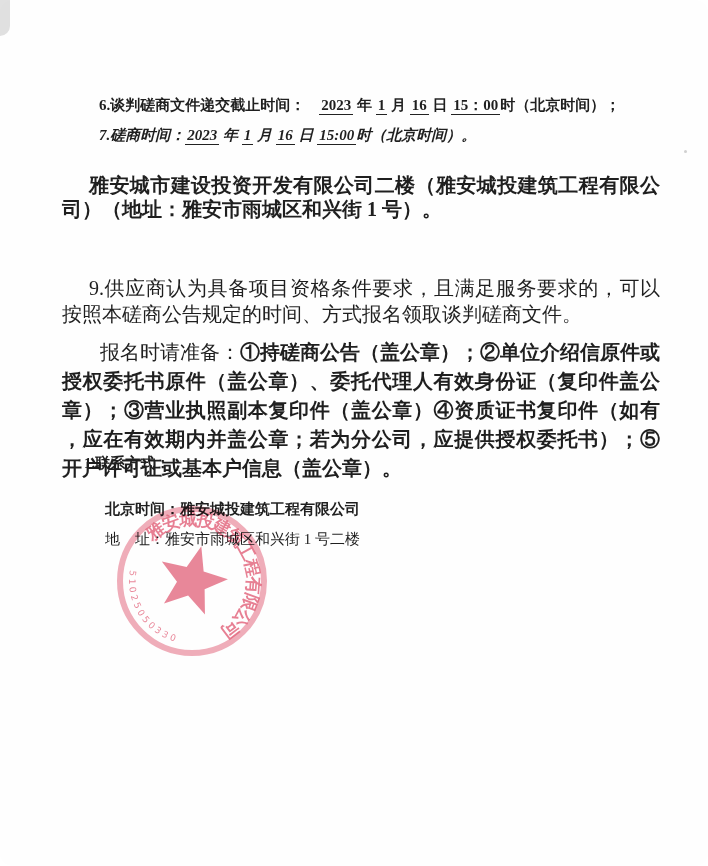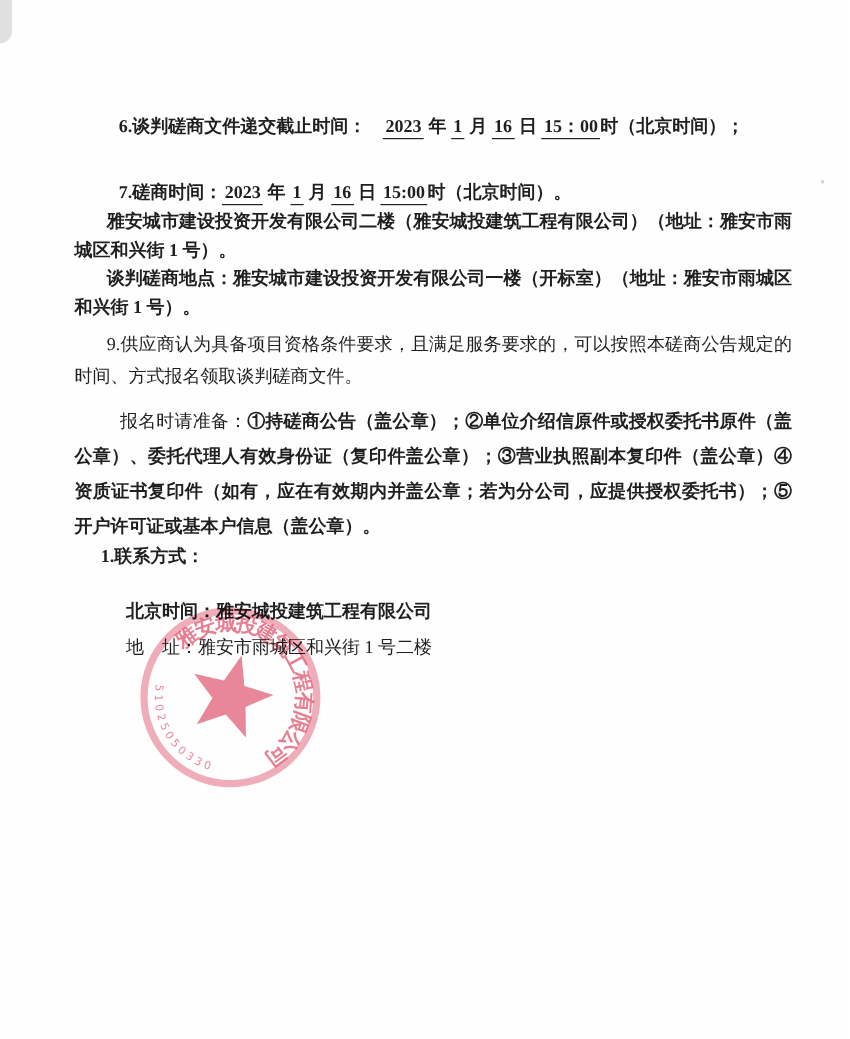--- a/index.html
+++ b/index.html
@@ -3,28 +3,28 @@
 <meta charset="utf-8">
 <style>
   html,body{margin:0;padding:0;}
   body{
     width:708px;height:866px;background:#ffffff;overflow:hidden;position:relative;
     font-family:"Liberation Serif","DejaVu Serif",serif;color:#1f1f1f;
   }
   .page{position:absolute;inset:0;background:#fefefe;border-radius:13px;}
   .line{position:absolute;font-size:15px;white-space:pre-wrap;}
   .bold{font-weight:700;}
-  .para{position:absolute;font-size:15px;line-break:anywhere;word-break:break-all;text-align:justify;}
+  .para{position:absolute;font-size:20px;line-break:anywhere;word-break:break-all;text-align:justify;}
   .para p{margin:0;text-indent:27px;}
   .p8{top:173px;left:62px;width:598px;line-height:24px;font-weight:700;}
   .p9{top:275px;left:62px;width:598px;line-height:26px;}
   .prep{top:338px;left:62px;width:598px;line-height:29px;}
   .prep p{text-indent:38px;}
   .l6{top:79px;left:84px;}
-  .l7{top:134px;left:84px;}
+  .l7{top:109px;left:84px;font-style:italic;}
   .l8{top:151px;left:84px;}
   .l10{top:454px;left:84px;}
   .c1{top:483px;left:90px;}
   .c2{top:513px;left:90px;text-align:right;}
   .c3{top:544px;left:90px;}
   .c4{top:572px;left:90px;}
   .u{border-bottom:1.2px solid #222;padding:0 2px 1px 2px;}
   .gap-l{margin-left:14px;}
   .seal-wrap{position:absolute;left:107px;top:496px;width:170px;height:170px;
     mix-blend-mode:multiply;opacity:.88;pointer-events:none;}
@@ -44,21 +44,20 @@
   <div class="line l6 bold">
     <span>6.谈判磋商文件递交截止时间：</span><span class="u gap-l">2023</span><span> 年 </span><span class="u">1</span><span> 月 </span><span class="u">16</span><span> 日 </span><span class="u">15：00</span><span>时（北京时间）；</span>
   </div>
 
   <div class="line l7 bold">
     <span>7.磋商时间：</span><span class="u">2023</span><span> 年 </span><span class="u">1</span><span> 月 </span><span class="u">16</span><span> 日 </span><span class="u">15:00</span><span>时（北京时间）。</span>
   </div>
 
   <div class="para p8">
     <p>雅安城市建设投资开发有限公司二楼（雅安城投建筑工程有限公司）（地址：雅安市雨城区和兴街 1 号）。</p>
-    <p>谈判磋商地点：雅安城市建设投资开发有限公司一楼（开标室）（地址：雅安市雨城区和兴街 1 号）。</p>
   </div>
 
   <div class="para p9">
     <p>9.供应商认为具备项目资格条件要求，且满足服务要求的，可以按照本磋商公告规定的时间、方式报名领取谈判磋商文件。</p>
   </div>
   <div class="para prep">
     <p><span>报名时请准备：</span><span class="bold">①持磋商公告（盖公章）；②单位介绍信原件或授权委托书原件（盖公章）、委托代理人有效身份证（复印件盖公章）；③营业执照副本复印件（盖公章）④资质证书复印件（如有，应在有效期内并盖公章；若为分公司，应提供授权委托书）；⑤开户许可证或基本户信息（盖公章）。</span></p>
   </div>
 
   <div class="line l10 bold">1.联系方式：</div>

